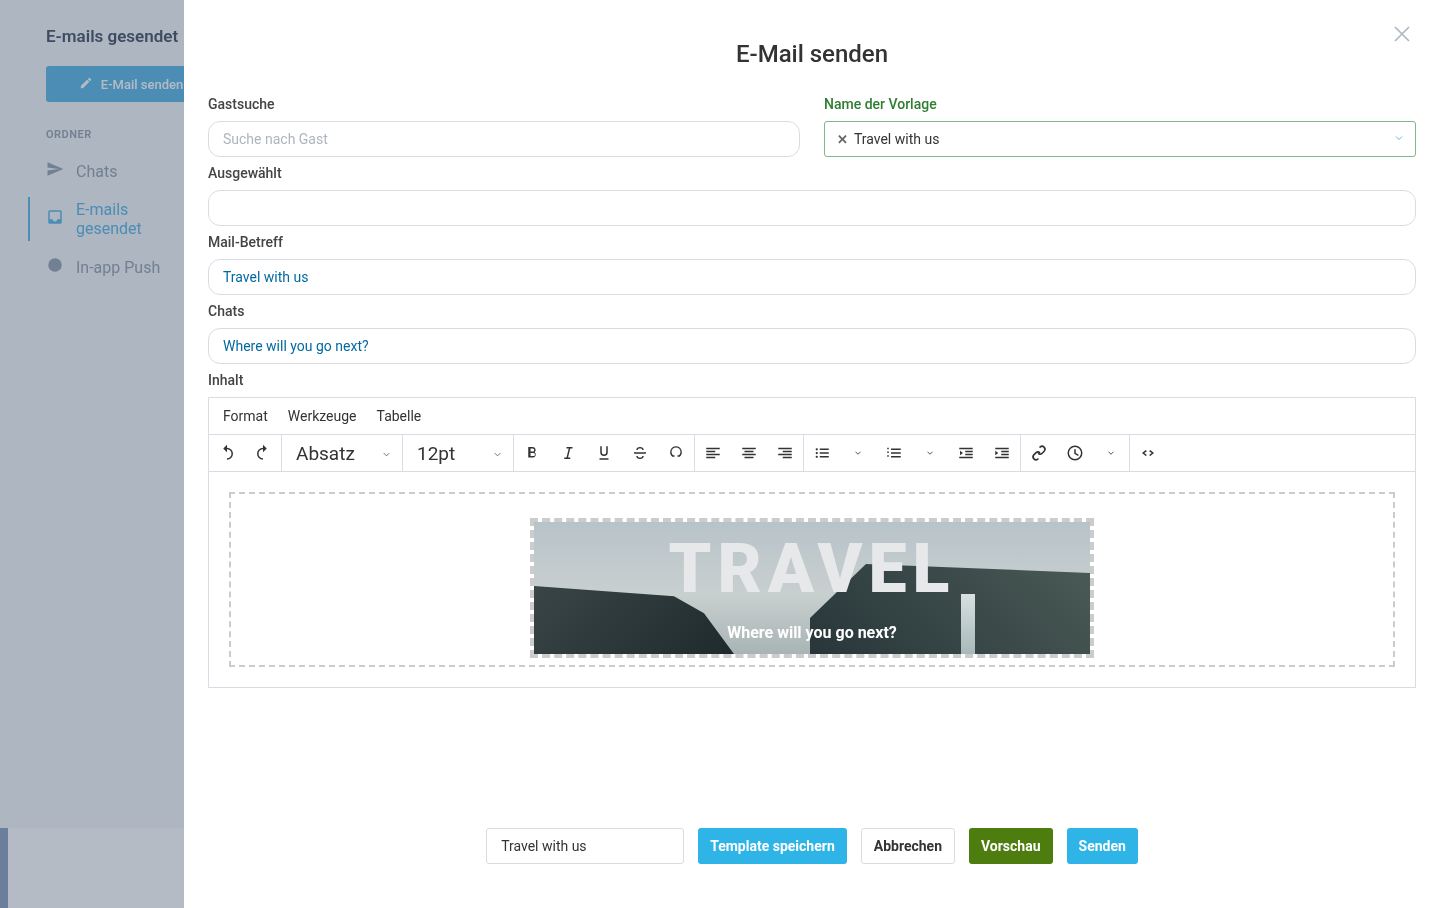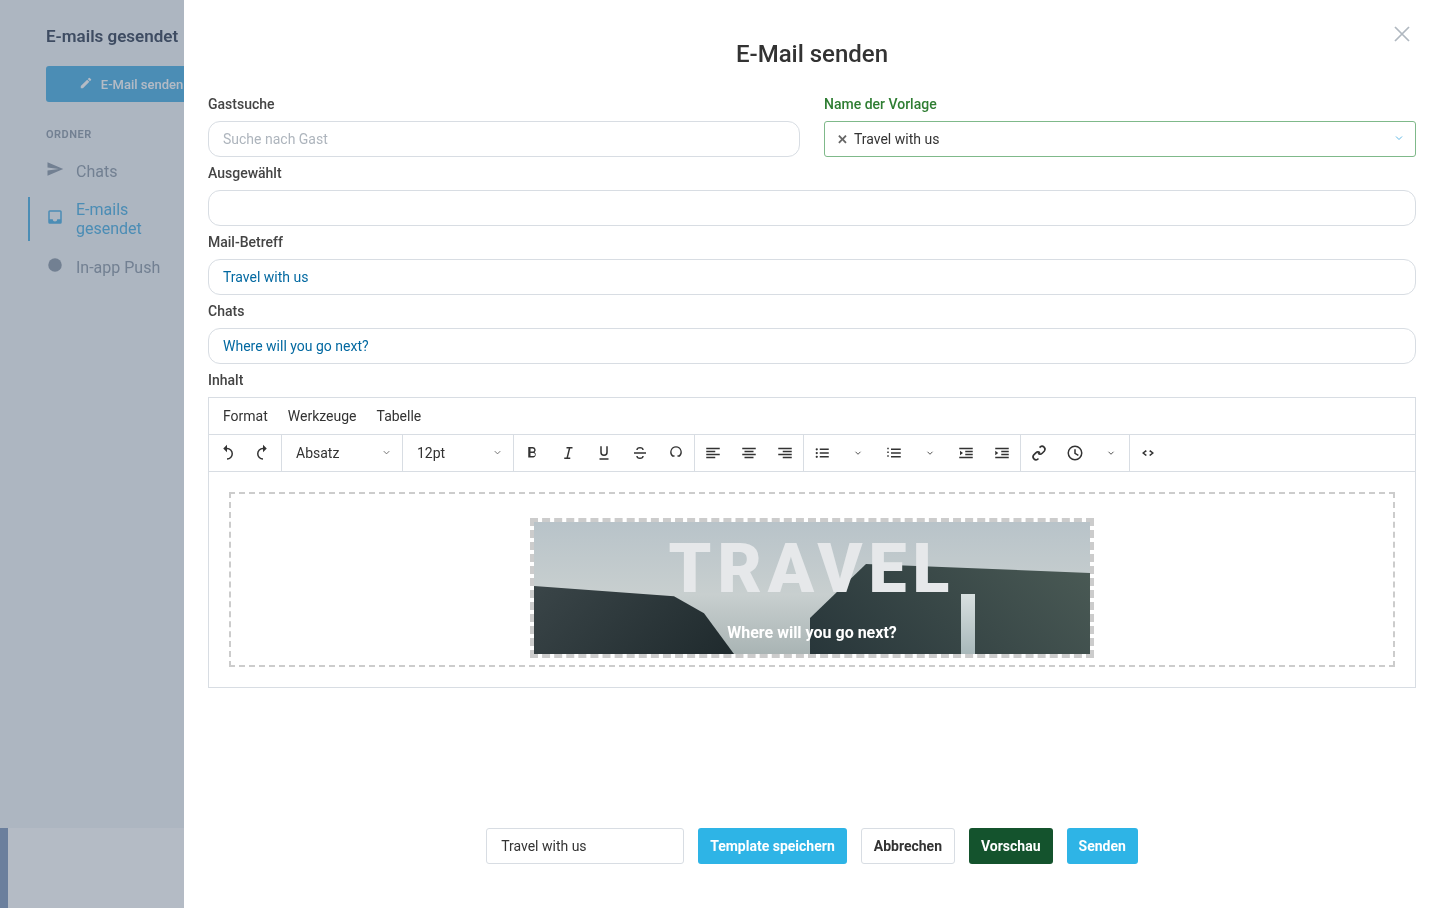--- a/index.html
+++ b/index.html
@@ -31,39 +31,39 @@
 .select-wrap .x{font-size:13px;color:#666;margin-right:6px;cursor:pointer;font-weight:bold}
 .select-wrap .caret{position:absolute;right:10px;top:50%;transform:translateY(-50%);color:#5eb8e6}
 .select-wrap .caret svg{width:12px;height:12px;stroke:currentColor;fill:none;stroke-width:2}
 .editor-menubar{display:flex;gap:20px;padding:10px 14px;border:1px solid #d8dde3;border-bottom:none;font-size:14px;color:#333}
 .editor-menubar span{cursor:pointer}
 .toolbar{display:flex;border:1px solid #d8dde3;border-bottom:1px solid #d8dde3}
 .tgroup{display:flex;align-items:center;border-right:1px solid #d8dde3}
 .tbtn{width:36px;height:36px;display:flex;align-items:center;justify-content:center;cursor:pointer;color:#333}
 .tbtn svg{width:18px;height:18px;fill:currentColor}
 .tbtn.mini svg{width:10px;height:10px;stroke:currentColor;fill:none;stroke-width:2}
-.tselect{height:36px;display:flex;align-items:center;padding:0 30px 0 14px;font-size:14px;color:#333;position:relative;min-width:120px;cursor:pointer}
+.tselect{height:36px;display:flex;align-items:center;padding:0 30px 0 14px;font-size:19px;color:#333;position:relative;min-width:120px;cursor:pointer}
 .tselect .caret{position:absolute;right:10px}
 .tselect .caret svg{width:11px;height:11px;stroke:#666;fill:none;stroke-width:2}
 .editor-body{border:1px solid #d8dde3;border-top:none;height:216px;padding:20px;overflow:hidden}
 .email-frame{border:2px dashed #ccc;height:100%;display:flex;justify-content:center;padding-top:24px}
 .hero{width:564px;height:140px;border:4px dashed #ccc;position:relative;overflow:hidden}
 .hero-sky{position:absolute;inset:0;background:linear-gradient(#b8c3c9 0%,#c8cfcf 55%,#a9b4b4 100%)}
 .hero-cliff-l{position:absolute;left:0;bottom:0;width:200px;height:68px;background:linear-gradient(135deg,#3a4548,#1f2a2d);clip-path:polygon(0 0,70% 15%,85% 40%,100% 100%,0 100%)}
 .hero-cliff-r{position:absolute;right:0;bottom:0;width:280px;height:90px;background:linear-gradient(225deg,#4a5a55,#28363a);clip-path:polygon(20% 0,100% 10%,100% 100%,0 100%,0 60%)}
 .hero-falls{position:absolute;right:115px;bottom:0;width:14px;height:60px;background:linear-gradient(#d8e0e0,#a8b8ba)}
 .hero-text{position:absolute;inset:0;display:flex;flex-direction:column;align-items:center;justify-content:center;gap:20px}
 .hero-text .big{font-size:68px;font-weight:900;letter-spacing:6px;color:#e6e8ea;line-height:1}
 .hero-text .sub{font-size:16px;font-weight:700;color:#fff}
 .footer{position:absolute;left:184px;right:0;bottom:0;height:124px;background:#fff;display:flex;align-items:center;justify-content:center;gap:14px}
 .f-input{width:198px;height:36px;border:1px solid #d8dde3;border-radius:3px;padding:0 14px;font-size:14px;color:#333}
 .btn{height:36px;padding:0 12px;border-radius:3px;font-size:14px;font-weight:700;cursor:pointer;border:none}
 .btn.teal{background:#2eb4e6;color:#fff}
 .btn.outline{background:#fff;color:#333;border:1px solid #d8dde3}
-.btn.light{background:#14532d;color:#fff}
+.btn.light{background:#4d7c0f;color:#fff}
 </style>
 </head>
 <body>
 
 <div class="narrow-rail"></div>
 
 <div class="sidebar">
   <div class="sidebar-title">E-mails gesendet</div>
   <button class="compose-btn">
     <span><svg viewBox="0 0 24 24">

